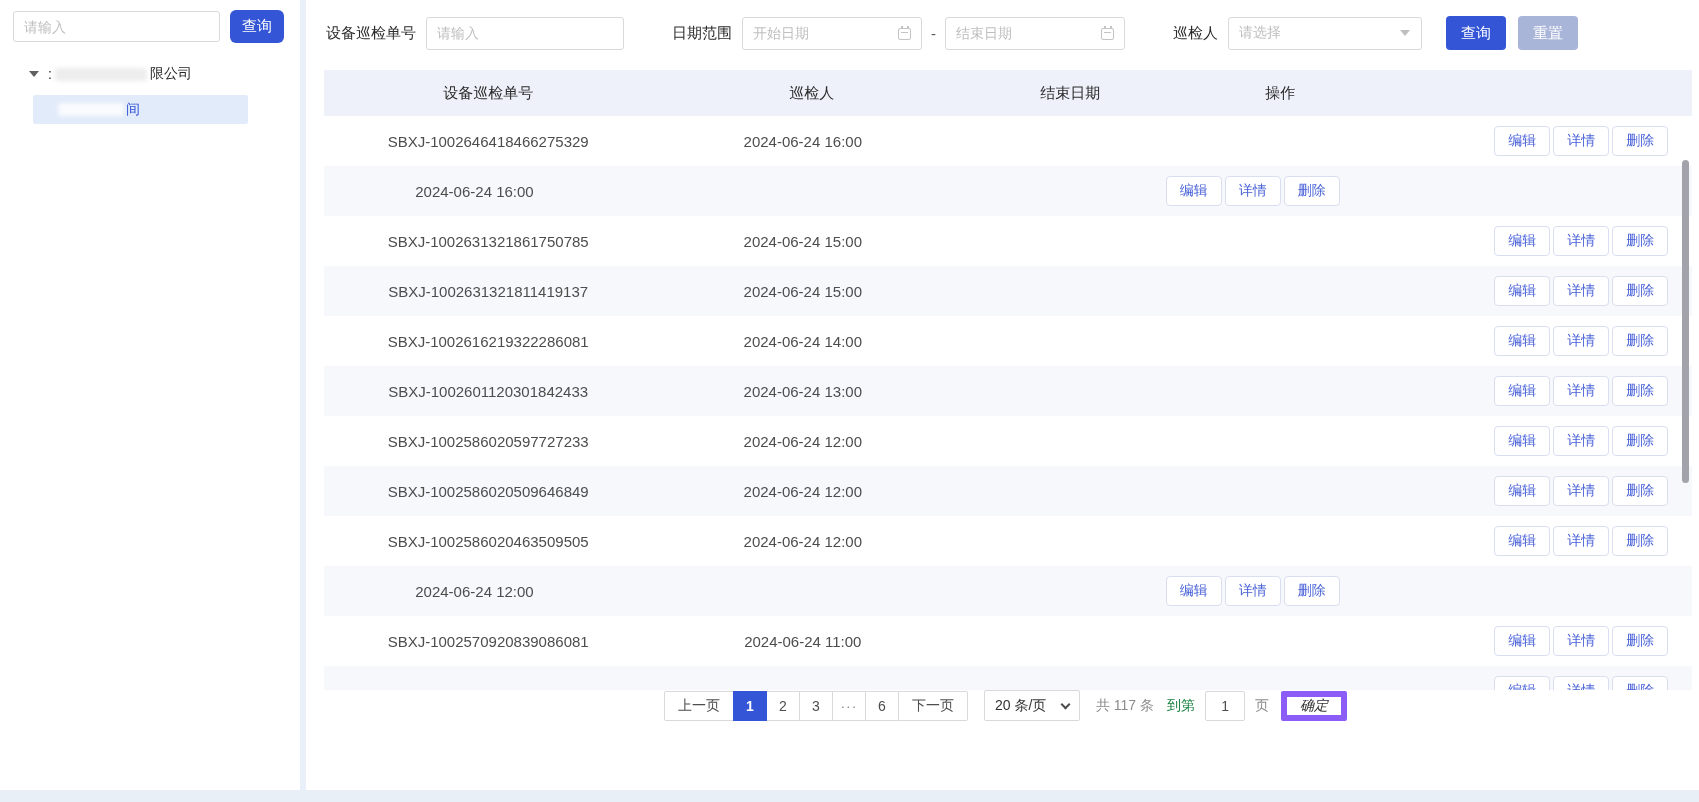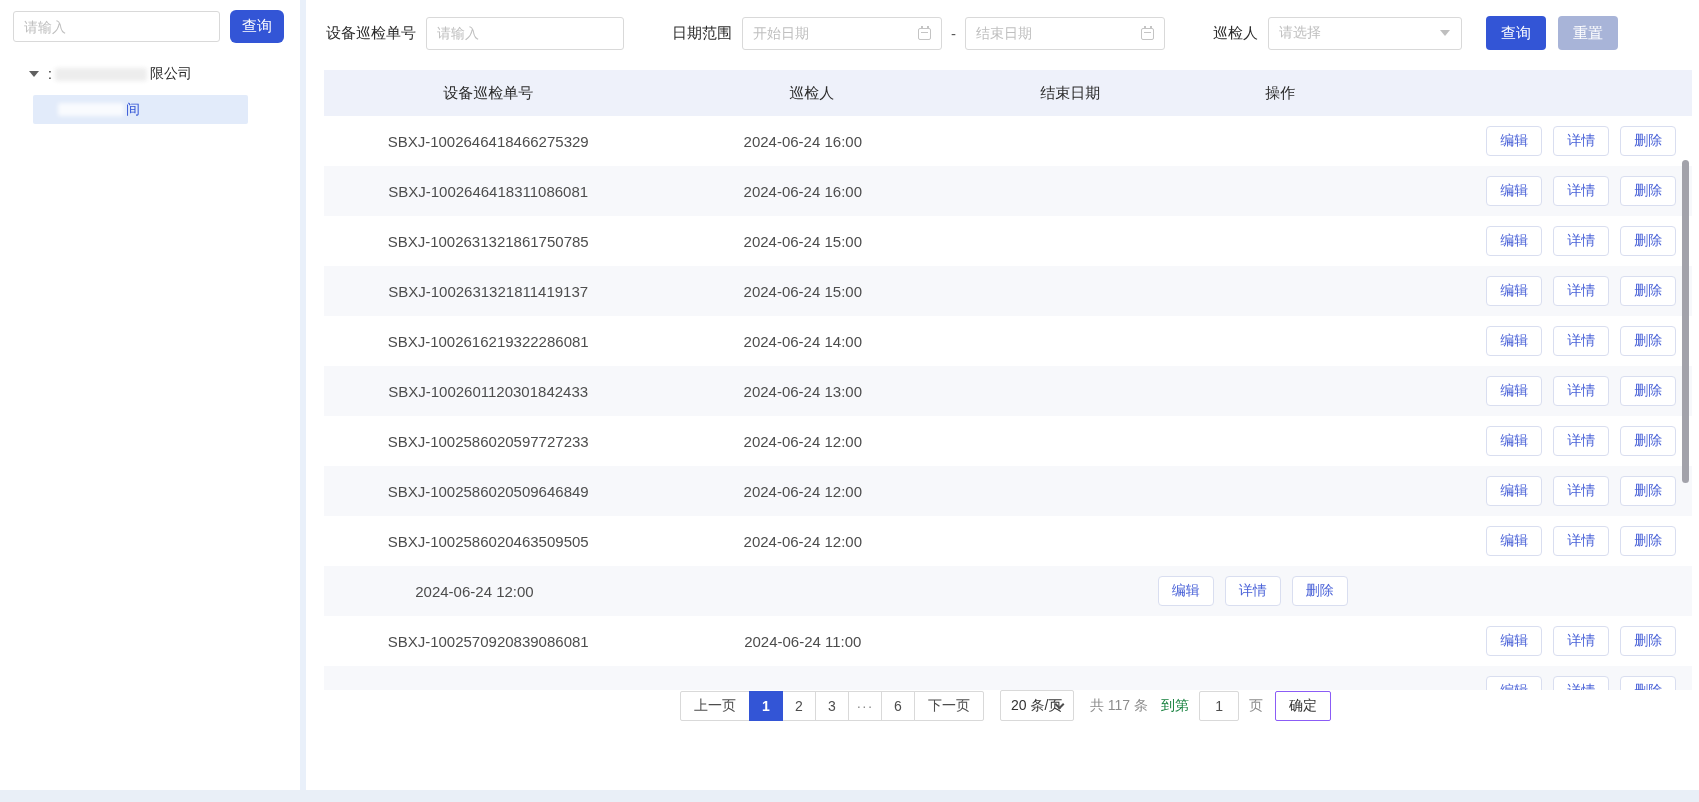--- a/index.html
+++ b/index.html
@@ -45,61 +45,61 @@
   
   .filters { display:flex; align-items:center; margin:16px 0 0 14px; font-size:15px; color:#2b2b2b; }
   .f-label { white-space:nowrap; }
   .inp {
     height:33px; border:1px solid #D9D9D9; border-radius:3px; background:#fff;
     padding:0 10px; font-size:14px; color:#333; outline:none;
   }
   .w-order { width:198px; margin-left:10px; }
   .gap-lg { margin-left:48px; }
   .date-box { position:relative; display:flex; align-items:center; margin-left:10px; }
-  .date-inp { width:200px; padding-right:32px; }
+  .date-inp { width:180px; padding-right:32px; }
   .cal-icon { position:absolute; right:11px; top:11px; width:13px; height:12px; border:1px solid #C4C4C4; border-radius:2px; }
   .cal-icon::before { content:""; position:absolute; left:2px; right:2px; top:3px; border-top:1px solid #C4C4C4; }
   .cal-icon::after { content:""; position:absolute; top:-3px; left:2px; width:2px; height:3px; background:#C4C4C4; box-shadow:6px 0 0 #C4C4C4; }
   .date-sep { margin:0 9px; color:#595959; }
   .select-box { position:relative; display:flex; align-items:center; margin-left:10px; width:194px; height:33px; border:1px solid #D9D9D9; border-radius:3px; background:#fff; padding:0 10px; font-size:14px; color:#BFBFBF; cursor:pointer; }
   .caret-select { position:absolute; right:11px; width:0; height:0; border-left:5px solid transparent; border-right:5px solid transparent; border-top:6px solid #BFBFBF; }
   .btn { height:34px; border:none; border-radius:4px; color:#fff; font-size:15px; cursor:pointer; padding:0 15px; }
   .btn-query { background:#3355D6; margin-left:24px; }
   .btn-reset { background:#A8B4D8; margin-left:12px; }
   
   .table-wrap { position:relative; margin:20px 0 0 12px; width:1368px; height:620px; overflow:hidden; }
   .thead { display:flex; align-items:center; height:46px; background:#EEF1FA; font-size:15px; color:#2b2b2b; }
   .th, .td { text-align:center; }
   .c1 { width:24%; } .c2 { width:22%; } .c3 { width:23.3%; } .c4 { width:14.5%; } .c5 { width:16.2%; }
   .tr { display:flex; align-items:center; height:50px; font-size:15px; color:#4d4d4d; background:#fff; }
   .tr.alt { background:#F7F8FB; }
-  .row-actions { display:flex; justify-content:center; gap:11px; }
+  .row-actions { display:flex; justify-content:center; gap:3px; }
   .act-btn {
     background:#fff; border:1px solid #D9DEF0; border-radius:4px; color:#4A62D8;
     font-size:14px; padding:5px 13px; cursor:pointer; white-space:nowrap;
   }
   .vscroll { position:absolute; right:10px; top:160px; width:7px; height:323px; border-radius:4px; background:#A2A2AA; cursor:grab; }
   
   .pager { display:flex; align-items:center; justify-content:center; font-size:14px; }
   .pg-item {
     min-width:34px; height:30px; margin-left:-1px; border:1px solid #D9D9D9; background:#fff;
     display:flex; align-items:center; justify-content:center; color:#4d4d4d; cursor:pointer; padding:0 4px;
   }
   .pg-item:first-child { margin-left:0; border-radius:2px 0 0 2px; }
   .pg-item.pg-nav { padding:0 13px; }
   .pg-item.last { border-radius:0 2px 2px 0; }
   .pg-item.active { background:#3355D6; border-color:#3355D6; color:#fff; font-weight:bold; position:relative; z-index:1; }
   .pg-item.ellipsis { color:#8C8C8C; letter-spacing:1px; }
-  .pg-size { position:relative; display:flex; align-items:center; margin-left:16px; width:74px; height:31px; border:1px solid #D9D9D9; border-radius:2px; background:#fff; padding:0 10px; color:#333; cursor:pointer; }
+  .pg-size { position:relative; display:flex; align-items:center; margin-left:16px; width:96px; height:31px; border:1px solid #D9D9D9; border-radius:2px; background:#fff; padding:0 10px; color:#333; cursor:pointer; }
   .chev-down { position:absolute; right:10px; top:10px; width:7px; height:7px; border-right:2px solid #4d4d4d; border-bottom:2px solid #4d4d4d; transform:rotate(45deg); }
   .pg-total { margin-left:16px; color:#8C8C8C; }
   .pg-jump-label { margin-left:13px; color:#15803d; }
   .pg-jump-input { margin-left:10px; width:40px; height:30px; border:1px solid #D9D9D9; border-radius:2px; text-align:center; font-size:14px; color:#4d4d4d; outline:none; }
   .pg-page-word { margin-left:10px; color:#8C8C8C; }
-  .pg-confirm { margin-left:12px; height:30px; padding:0 13px; border:1px solid #8b5cf6; border-radius:2px; background:#fff; color:#333; font-size:14px; cursor:pointer; }
+  .pg-confirm { margin-left:12px; height:30px; padding:0 13px; border:6px solid #8b5cf6; border-radius:2px; background:#fff; color:#333; font-size:14px; cursor:pointer;font-style:italic; }
   
   .bottom-strip { position:absolute; left:0; right:0; bottom:0; height:12px; background:#E9EFF7; }
 </style>
 </head>
 <body>
 
 <div class="sidebar">
   <div class="side-search-row">
     <input class="side-search" placeholder="请输入" style="">
     <button class="side-query">查询</button>
@@ -159,21 +159,20 @@
           <div class="td c2">2024-06-24 16:00</div>
           <div class="td c3"></div>
           <div class="td c4"></div>
           <div class="td c5 row-actions">
             <button class="act-btn">编辑</button>
             <button class="act-btn">详情</button>
             <button class="act-btn">删除</button>
           </div>
         </div>
         <div class="tr alt">
-          <div class="td c1">SBXJ-1002646418311086081</div>
           <div class="td c2">2024-06-24 16:00</div>
           <div class="td c3"></div>
           <div class="td c4"></div>
           <div class="td c5 row-actions">
             <button class="act-btn">编辑</button>
             <button class="act-btn">详情</button>
             <button class="act-btn">删除</button>
           </div>
         </div>
         <div class="tr">

